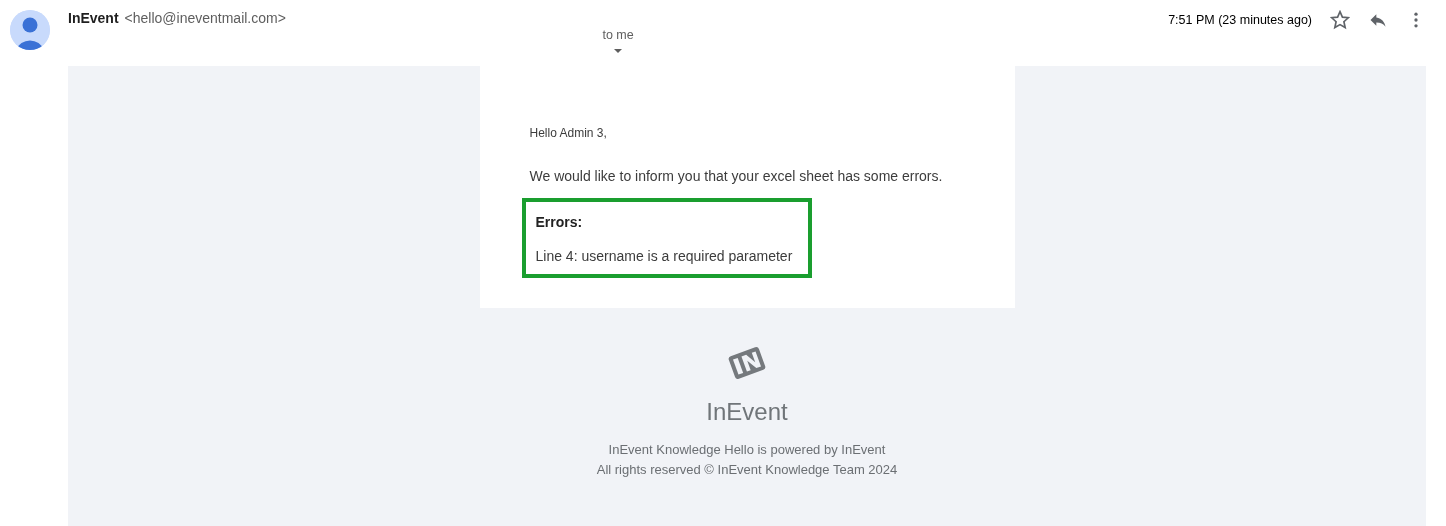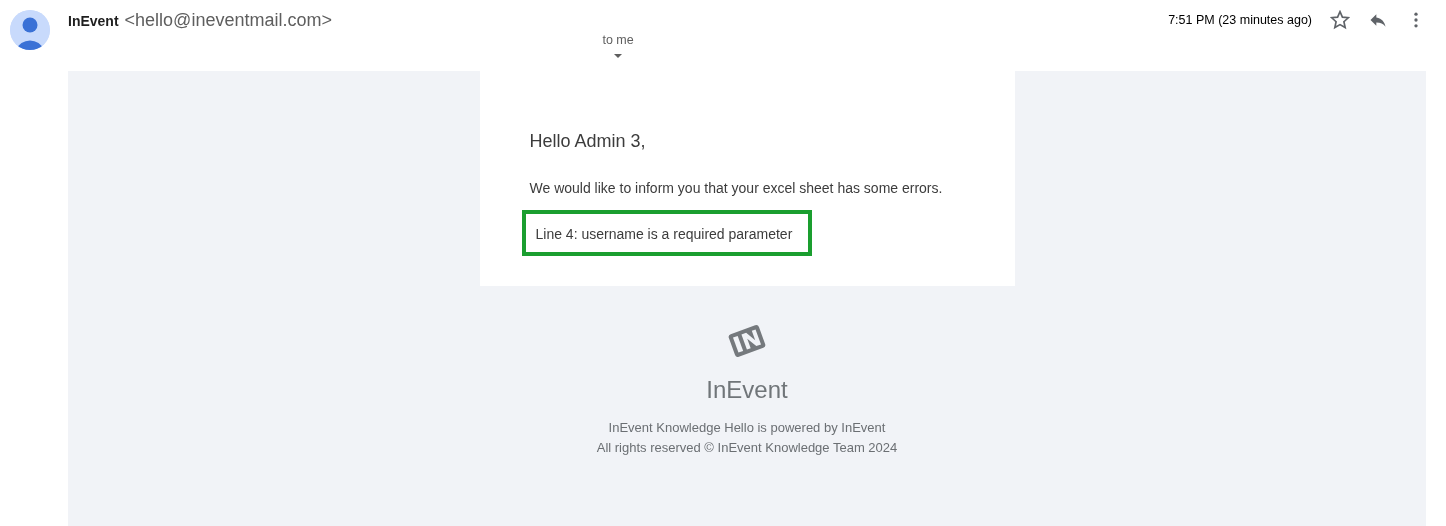--- a/index.html
+++ b/index.html
@@ -32,21 +32,21 @@
       display: flex;
       align-items: baseline;
       gap: 6px;
     }
     .sender-name {
       font-weight: 700;
       font-size: 14px;
       color: #1f1f1f;
     }
     .sender-email {
-      font-size: 18px;
+      font-size: 14px;
       color: #5e5e5e;
     }
     .recipient-line {
       font-size: 12.5px;
       color: #5e5e5e;
       margin-top: 2px;
       display: flex;
       align-items: center;
       gap: 4px;
       flex-direction: column;
@@ -82,21 +82,21 @@
       padding: 0;
       min-height: 460px;
     }
     .email-card {
       background: #ffffff;
       width: 535px;
       margin: 0 auto;
       padding: 60px 50px 30px 50px;
     }
     .greeting {
-      font-size: 18px;
+      font-size: 12px;
       color: #3c3c3c;
       margin-bottom: 28px;
     }
     .info-line {
       font-size: 14px;
       color: #3c3c3c;
       margin-bottom: 14px;
     }
     .error-box {
       border: 4px solid #1a9e2f;
@@ -181,20 +181,21 @@
       </svg>
     </span>
   </div>
 </div>
 
 <div class="email-body-wrapper">
   <div class="email-card">
     <p class="greeting">Hello Admin 3,</p>
     <p class="info-line">We would like to inform you that your excel sheet has some errors.</p>
     <div class="error-box">
+      <p class="error-heading">Errors:</p>
       <p class="error-line">Line 4: username is a required parameter</p>
     </div>
   </div>
   <div class="footer">
     <div class="footer-logo">
       <svg width="54" height="54" viewBox="0 0 54 54">
         <g transform="translate(27 27) rotate(-20)">
           <rect x="-16" y="-12" width="32" height="24" rx="3" fill="#75797d"></rect>
           <rect x="-12" y="-8" width="5" height="16" fill="#f1f3f7"></rect>
           <path d="M -3 8 L -3 -8 L 3 -8 L 11 4 L 11 -8 L 11 8 L 5 8 L -3 -4 Z" fill="#f1f3f7" opacity="0"></path>

